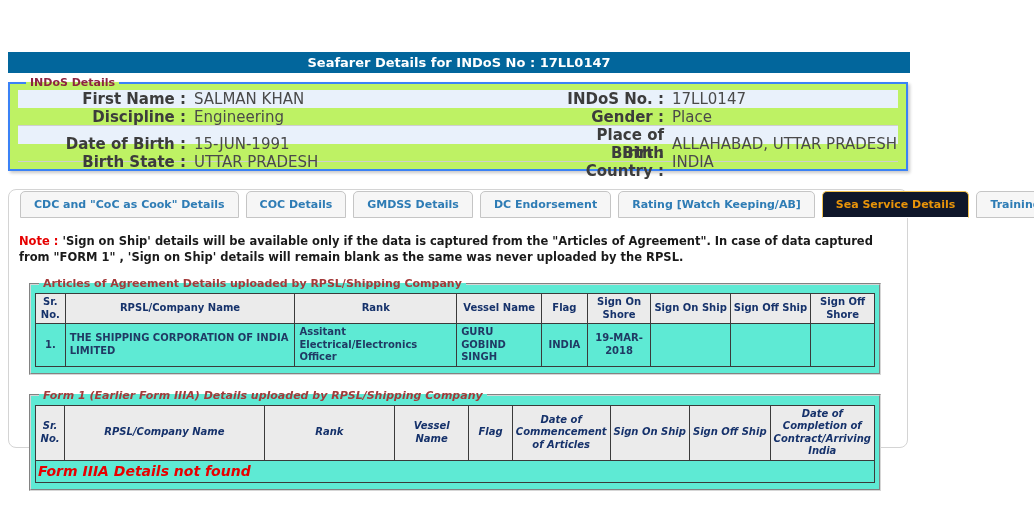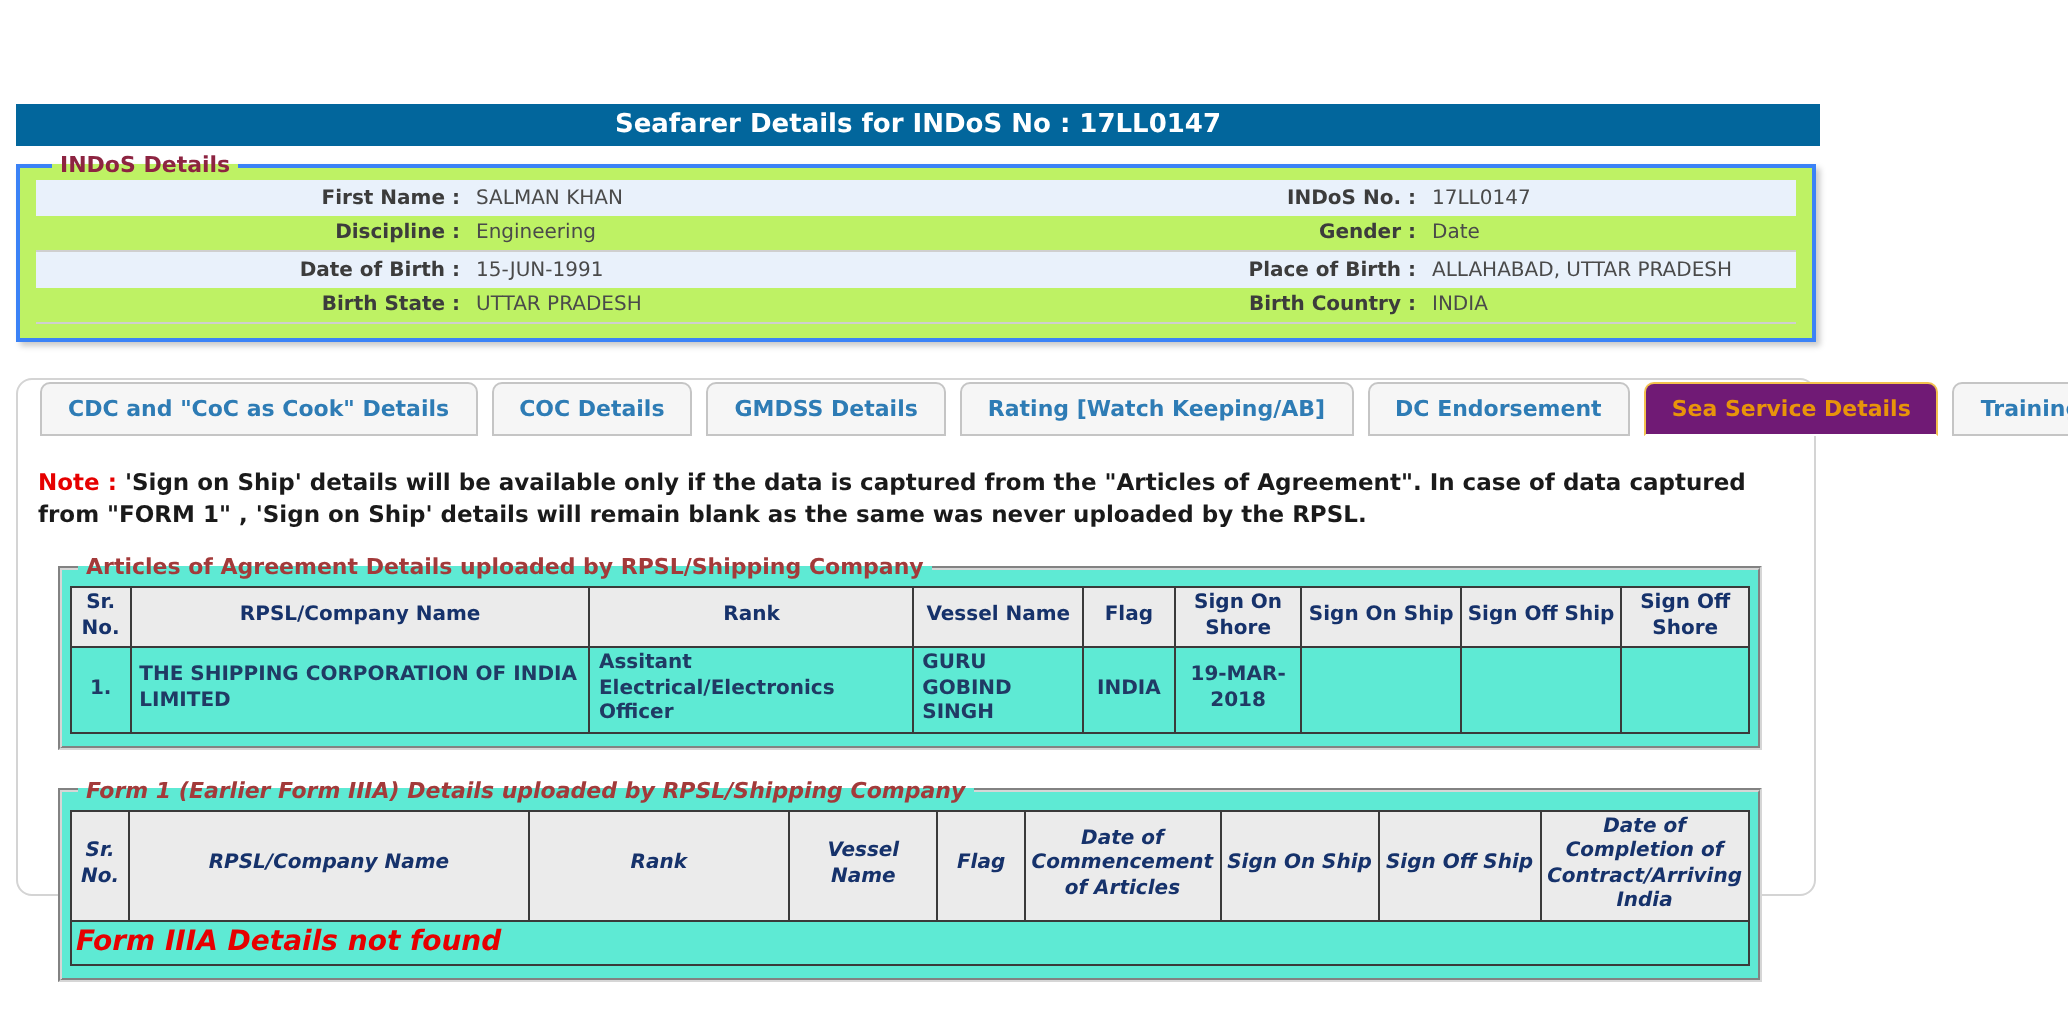--- a/index.html
+++ b/index.html
@@ -24,40 +24,40 @@
     border: 2px solid #3b82f6; box-shadow: 2px 2px 3px #c9c9c9;
     background: #bef264; padding: 1px 8px 7px 8px;
   }
   .indos-fieldset legend {
     margin-left: 8px; padding: 0 4px;
     color: #8d2441; font-size: 11px; font-weight: bold;
   }
   .pair-row {
     display: grid; grid-template-columns: 168px 352px 110px 1fr;
     column-gap: 8px; align-items: center;
-    height: 18px; font-size: 10px; border-bottom: 1px solid #cfcfcf; padding-left: 44px;
+    height: 18px; font-size: 15px; border-bottom: 1px solid #cfcfcf;
   }
   .pair-row.alt { background: #e9f1fb; border-bottom: none; }
   .pair-label { text-align: right; font-weight: bold; color: #3c3c3c; }
   .pair-value { text-align: left; color: #4a4a4a; }
 
   
   .tab-container {
     margin: 18px 0 0 8px; width: 900px; height: 259px;
     border: 1px solid #d4d4d4; border-radius: 8px; background: #ffffff;
   }
   .tabs-row { display: flex; gap: 7px; padding: 1px 0 0 11px; }
   .tab {
     padding: 6px 13px 6px 13px;
     font-size: 11px; font-weight: bold; color: #2e7cb5;
     background: #f6f6f6; border: 1px solid #c5c5c5;
     border-radius: 5px 5px 0 0; cursor: pointer; white-space: nowrap;
   }
   .tab.active {
-    background: #701a75; color: #e8940a;
+    background: #0f172a; color: #e8940a;
     border-color: #f2c14e; border-bottom-color: #ffffff;
   }
 
   
   .note {
     margin: 16px 12px 0 10px; font-size: 11.5px; font-weight: bold;
     color: #1a1a1a; line-height: 1.35;
   }
   .note .note-prefix { color: #e60000; }
 
@@ -102,43 +102,43 @@
     <div class="pair-row alt">
       <span class="pair-label">First Name :</span>
       <span class="pair-value">SALMAN KHAN</span>
       <span class="pair-label">INDoS No. :</span>
       <span class="pair-value">17LL0147</span>
     </div>
     <div class="pair-row">
       <span class="pair-label">Discipline :</span>
       <span class="pair-value">Engineering</span>
       <span class="pair-label">Gender :</span>
-      <span class="pair-value">Date</span>
+      <span class="pair-value">Place</span>
     </div>
     <div class="pair-row alt">
       <span class="pair-label">Date of Birth :</span>
       <span class="pair-value">15-JUN-1991</span>
       <span class="pair-label">Place of Birth :</span>
       <span class="pair-value">ALLAHABAD, UTTAR PRADESH</span>
     </div>
     <div class="pair-row">
       <span class="pair-label">Birth State :</span>
       <span class="pair-value">UTTAR PRADESH</span>
       <span class="pair-label">Birth Country :</span>
       <span class="pair-value">INDIA</span>
     </div>
   </fieldset>
 
   <div class="tab-container">
     <div class="tabs-row">
       <div class="tab">CDC and "CoC as Cook" Details</div>
       <div class="tab">COC Details</div>
       <div class="tab">GMDSS Details</div>
+      <div class="tab">DC Endorsement</div>
       <div class="tab">Rating [Watch Keeping/AB]</div>
-      <div class="tab">DC Endorsement</div>
       <div class="tab active">Sea Service Details</div>
       <div class="tab">Training Details</div>
     </div>
 
     <div class="note">
       <span class="note-prefix">Note :</span>
       <span>'Sign on Ship' details will be available only if the data is captured from the "Articles of Agreement". In case of data captured from "FORM 1" , 'Sign on Ship' details will remain blank as the same was never uploaded by the RPSL.</span>
     </div>
 
     <fieldset class="table-fieldset">

